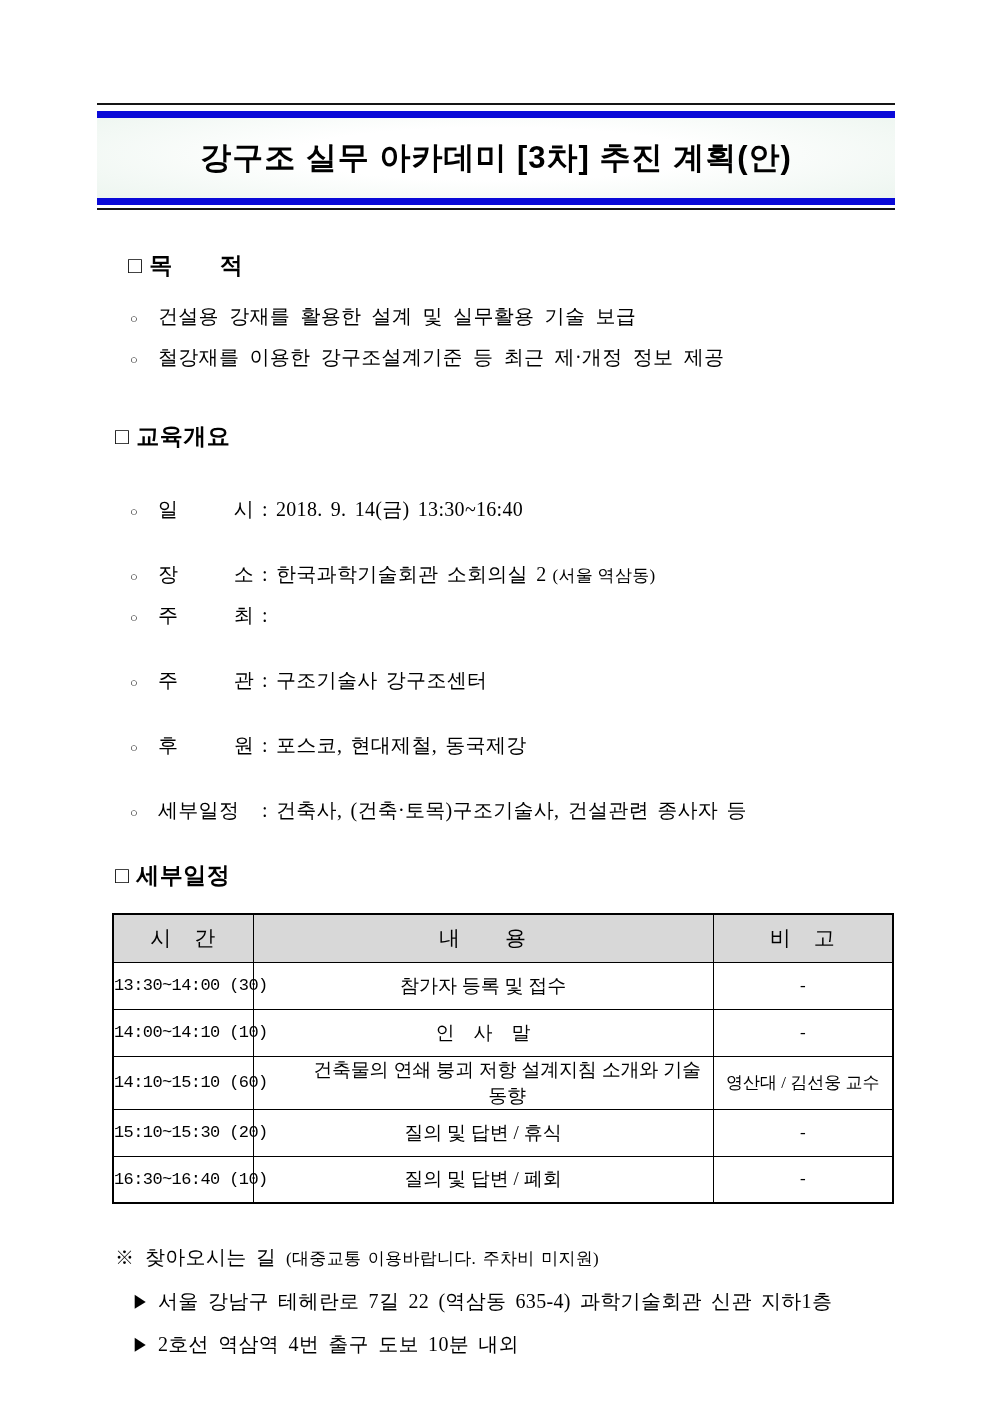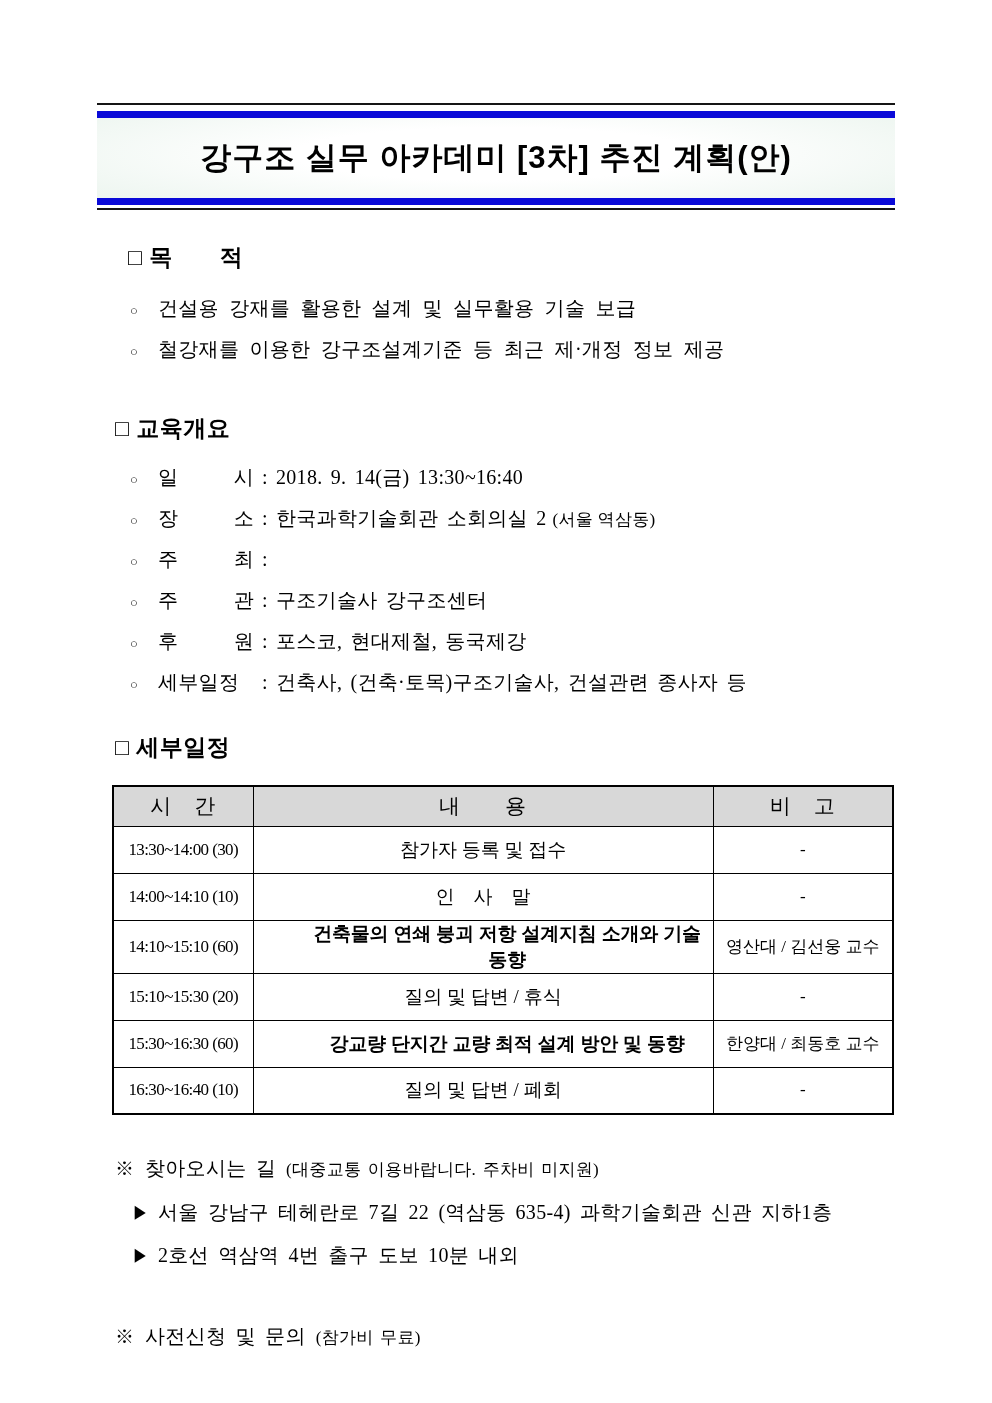--- a/index.html
+++ b/index.html
@@ -27,21 +27,21 @@
     font-family: "Liberation Sans", sans-serif;
     font-weight: bold; font-size: 31px; letter-spacing: 1px;
   }
 
   
   .sec-heading {
     margin-left: 115px;
     font-family: "Liberation Sans", sans-serif;
     font-weight: bold; font-size: 23px; letter-spacing: 0.5px;
   }
-  .h-purpose  { margin-top: 32px; padding-left: 13px; }
+  .h-purpose  { margin-top: 40px; padding-left: 13px; }
   .h-overview { margin-top: 42px; }
   .h-schedule { margin-top: 28px; }
 
   
   .purpose-list { margin-top: 16px; }
   .b-row {
     margin-left: 130px; margin-right: 60px;
     font-size: 20px; line-height: 38px;
     word-spacing: 5px; letter-spacing: 0.3px;
     display: flex; align-items: baseline;
@@ -55,49 +55,49 @@
     font-size: 20px; line-height: 38px;
     display: flex; align-items: baseline;
     letter-spacing: 0.3px;
   }
   .ov-row .circle { font-size: 13px; width: 28px; flex: 0 0 28px; }
   .ov-label {
     display: inline-block; width: 96px;
     text-align: justify; text-align-last: justify;
   }
   .ov-colon { width: 22px; text-align: center; flex: 0 0 22px; }
-  .ov-value { word-spacing: 3px; }
+  .ov-value { word-spacing: 3px; margin-top: 24px; }
   .ov-note { font-size: 17px; margin-left: 6px; }
 
   
   .schedule-table {
     margin: 22px 0 0 112px;
     border-collapse: collapse; table-layout: fixed;
     width: 780px;
     border: 2px solid #000;
   }
   .schedule-table col.c-time { width: 140px; }
   .schedule-table col.c-content { width: 460px; }
   .schedule-table col.c-note { width: 180px; }
   .schedule-table th, .schedule-table td {
     border: 1px solid #000; text-align: center; vertical-align: middle;
   }
   .schedule-table th {
-    background: #d8d8d8; height: 40px;
+    background: #d8d8d8; height: 48px;
     font-weight: normal; font-size: 21px; letter-spacing: 1px;
   }
   .schedule-table td { height: 47px; font-size: 19px; }
   td.time-cell {
     font-size: 17px; letter-spacing: -0.6px;
-    font-family: Liberation Serif, serif; white-space: nowrap;
+    font-family: Liberation Mono, monospace; white-space: nowrap;
   }
   td.note-cell { font-size: 17px; }
   td.content-bold {
     font-family: "Liberation Sans", sans-serif;
-    font-weight: bold; font-size: 19px; letter-spacing: -0.2px; padding-left: 48px;
+    font-weight: normal; font-size: 19px; letter-spacing: -0.2px; padding-left: 48px;
   }
 
   
   .note-block { margin-left: 115px; }
   .directions { margin-top: 36px; }
   .contact { margin-top: 46px; }
   .note-title-row {
     font-size: 20px; line-height: 34px;
     word-spacing: 4px; letter-spacing: 0.3px;
     display: flex; align-items: baseline;
@@ -213,25 +213,20 @@
       <td class="time-cell">14:10~15:10 (60)</td>
       <td class="content-cell content-bold">건축물의 연쇄 붕괴 저항 설계지침 소개와 기술 동향</td>
       <td class="note-cell">영산대 / 김선웅 교수</td>
     </tr>
     <tr>
       <td class="time-cell">15:10~15:30 (20)</td>
       <td class="content-cell">질의 및 답변 / 휴식</td>
       <td class="note-cell">-</td>
     </tr>
     <tr>
-      <td class="time-cell">15:30~16:30 (60)</td>
-      <td class="content-cell content-bold">강교량 단지간 교량 최적 설계 방안 및 동향</td>
-      <td class="note-cell">한양대 / 최동호 교수</td>
-    </tr>
-    <tr>
       <td class="time-cell">16:30~16:40 (10)</td>
       <td class="content-cell">질의 및 답변 / 폐회</td>
       <td class="note-cell">-</td>
     </tr>
   </tbody>
 </table>
 
 <div class="note-block directions">
   <div class="note-title-row">
     <span class="marker">※</span>

